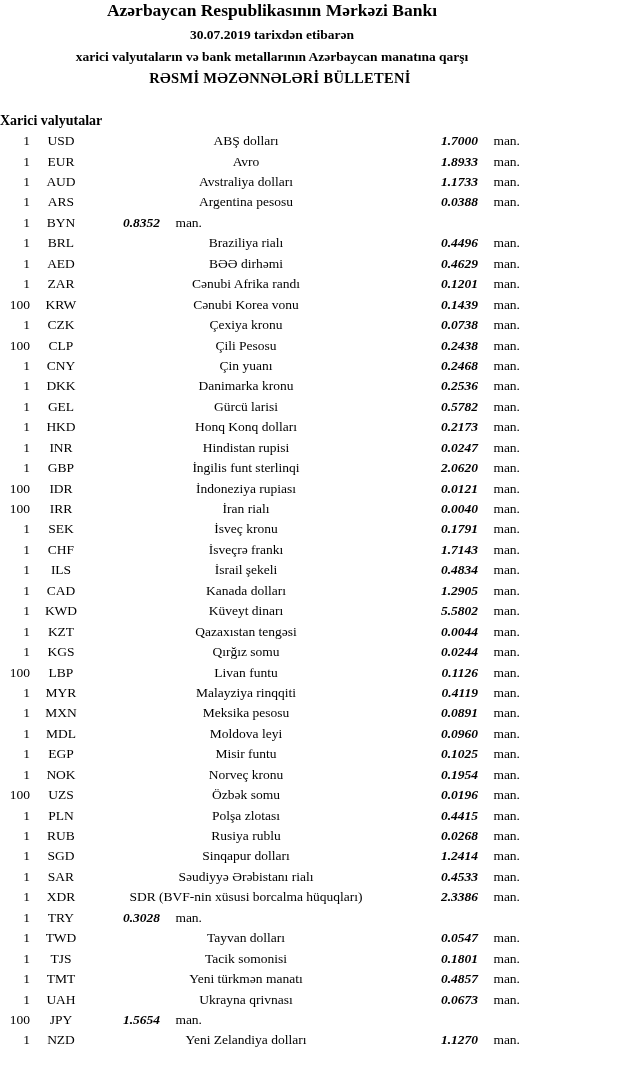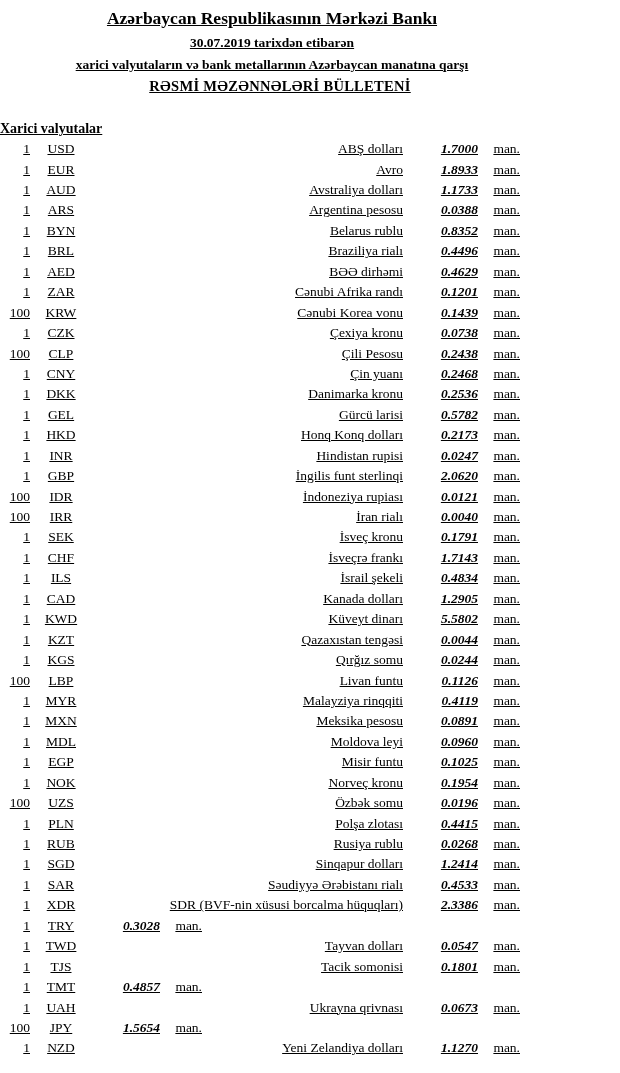--- a/index.html
+++ b/index.html
@@ -11,22 +11,21 @@
     width: 620px;
     height: 1073px;
     font-family: "Liberation Serif", serif;
     color: #000000;
     overflow: hidden;
   }
   .page {
     width: 544px;
     height: 1073px;
     box-sizing: border-box;
-    padding-top: 8px;
-    text-decoration: underline;
+    padding-top: 0;
   }
   .header {
     text-align: center;
   }
   .title {
     font-size: 17.5px;
     font-weight: bold;
     line-height: 1.15;
     margin: 0 0 7px 0;
   }
@@ -65,21 +64,21 @@
     flex: 0 0 auto;
   }
   .code {
     width: 48px;
     text-align: center;
     flex: 0 0 auto;
     margin-left: 7px;
   }
   .name {
     flex: 1 1 auto;
-    text-align: right;
+    text-align: center;
     padding-left: 4px;
     white-space: nowrap;
     overflow: hidden;
   }
   .rate {
     width: 75px;
     text-align: right;
     flex: 0 0 auto;
     font-weight: bold;
     font-style: italic;
@@ -133,21 +132,20 @@
     <span class="qty">1</span>
     <span class="code">ARS</span>
     <span class="name">Argentina pesosu</span>
     <span class="rate">0.0388</span>
     <span class="unit">man.</span>
   </div>
 
   <div class="row">
     <span class="qty">1</span>
     <span class="code">BYN</span>
-    <span class="name">Belarus rublu</span>
     <span class="rate">0.8352</span>
     <span class="unit">man.</span>
   </div>
 
   <div class="row">
     <span class="qty">1</span>
     <span class="code">BRL</span>
     <span class="name">Braziliya rialı</span>
     <span class="rate">0.4496</span>
     <span class="unit">man.</span>
@@ -428,20 +426,21 @@
     <span class="qty">1</span>
     <span class="code">TJS</span>
     <span class="name">Tacik somonisi</span>
     <span class="rate">0.1801</span>
     <span class="unit">man.</span>
   </div>
 
   <div class="row">
     <span class="qty">1</span>
     <span class="code">TMT</span>
+    <span class="name">Yeni türkmən manatı</span>
     <span class="rate">0.4857</span>
     <span class="unit">man.</span>
   </div>
 
   <div class="row">
     <span class="qty">1</span>
     <span class="code">UAH</span>
     <span class="name">Ukrayna qrivnası</span>
     <span class="rate">0.0673</span>
     <span class="unit">man.</span>

